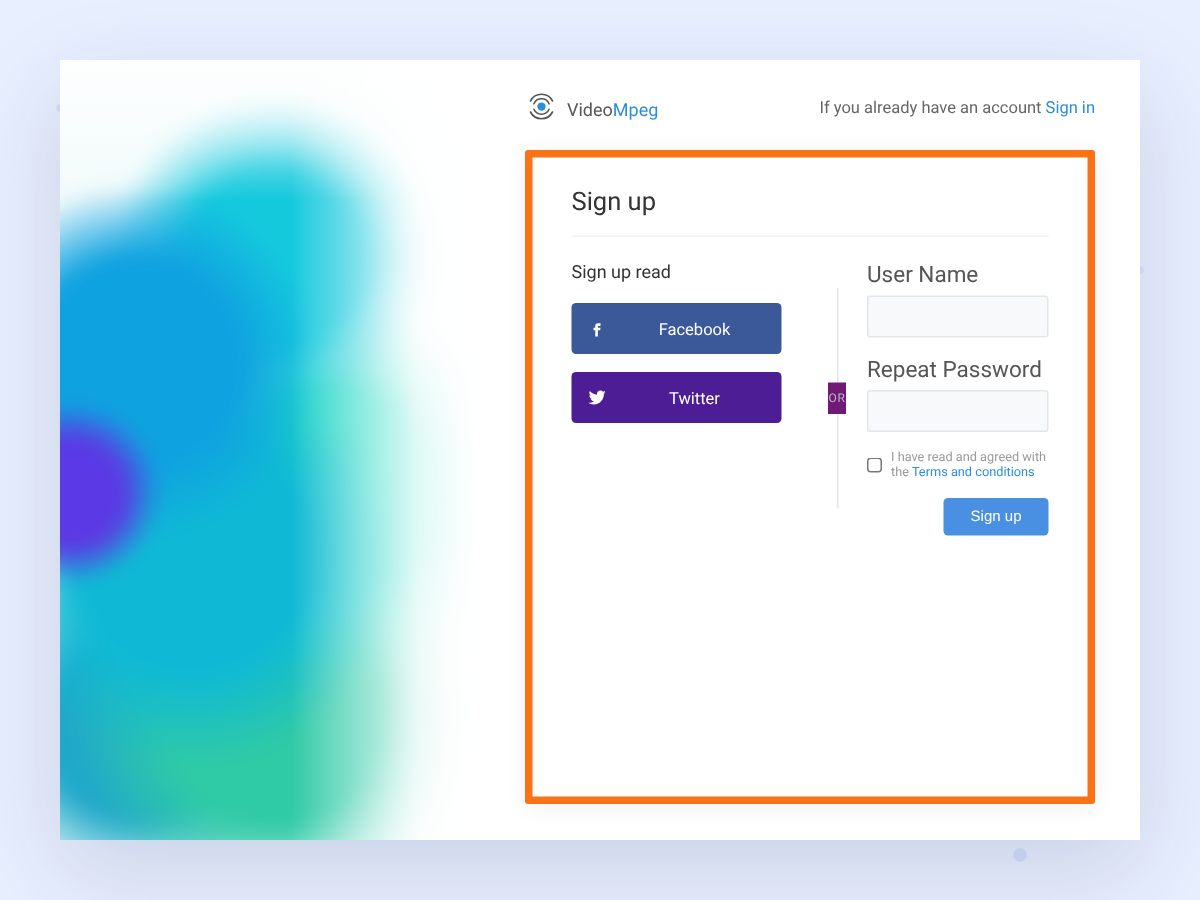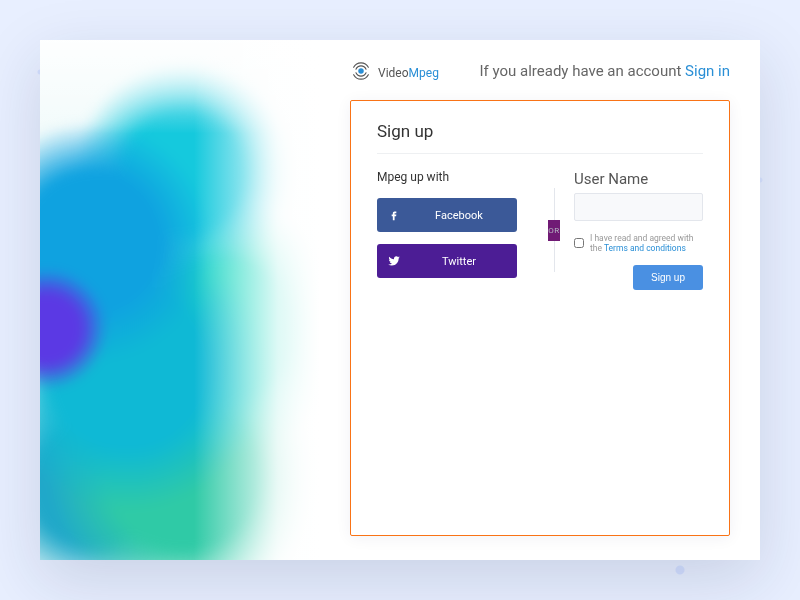--- a/index.html
+++ b/index.html
@@ -39,24 +39,24 @@
     position:absolute; inset:0;
     background: linear-gradient(90deg, rgba(255,255,255,0) 55%, rgba(255,255,255,.85) 85%, #fff 100%),
                 linear-gradient(180deg, rgba(255,255,255,.9) 0, rgba(255,255,255,0) 18%);
   }
   .main { flex:1; display:flex; flex-direction:column; padding: 20px 30px 24px 30px; }
   .topbar { display:flex; align-items:center; justify-content:space-between; margin-bottom:18px; }
   .brand { display:flex; align-items:center; gap:6px; }
   .brand svg { display:block; }
   .brand .t1 { font-size:12px; color:#555; }
   .brand .t2 { font-size:12px; color:#2a8fd6; }
-  .signin { font-size:15px; color:#666; }
+  .signin { font-size:11px; color:#666; }
   .signin a { color:#2a8fd6; text-decoration:none; cursor:pointer; }
   .card {
-    flex:1; background:#fff; border:1px solid #f97316; border-radius:2px;
+    flex:1; background:#fff; border:5px solid #f97316; border-radius:2px;
     box-shadow: 0 2px 16px rgba(30,40,80,.06);
     padding: 20px 26px;
   }
   .card h1 { font-size:17px; font-weight:400; color:#333; padding-bottom:12px; border-bottom:1px solid #eef0f2; }
   .row { display:flex; margin-top:16px; gap:0; }
   .left { width:165px; }
   .left .lab { font-size:12px; color:#333; margin-bottom:14px; }
   .social { display:flex; align-items:center; width:140px; height:34px; border-radius:3px; color:#fff; font-size:11px; cursor:pointer; margin-bottom:12px; }
   .social .ic { width:34px; display:flex; align-items:center; justify-content:center; }
   .social .tx { flex:1; text-align:center; padding-right:10px; }
@@ -99,21 +99,21 @@
       </div>
       <div class="signin">
         <span>If you already have an account </span><a>Sign in</a>
       </div>
     </div>
 
     <div class="card">
       <h1>Sign up</h1>
       <div class="row">
         <div class="left">
-          <div class="lab">Mpeg up with</div>
+          <div class="lab">Sign up read</div>
           <div class="social fb">
             <span class="ic">
               <svg width="14" height="14" viewBox="0 0 24 24" fill="#fff">
                   <path d="M13 9h3V6h-3c-1.7 0-3 1.3-3 3v2H8v3h2v7h3v-7h2.6l.4-3H13V9z"></path>
                 </svg>
             </span>
             <span class="tx">Facebook</span>
           </div>
           <div class="social tw">
             <span class="ic">
@@ -127,20 +127,24 @@
 
         <div class="divider">
           <span class="or">OR</span>
         </div>
 
         <div class="right">
           <div class="field">
             <label>User Name</label>
             <input type="text" value="" style="">
           </div>
+          <div class="field">
+            <label>Repeat Password</label>
+            <input type="password" value="" style="">
+          </div>
           <div class="terms">
             <input type="checkbox" style="">
             <span><span>I have read and agreed with the </span><a>Terms and conditions</a></span>
           </div>
           <div class="actions">
             <button class="signup-btn">Sign up</button>
           </div>
         </div>
       </div>
     </div>

